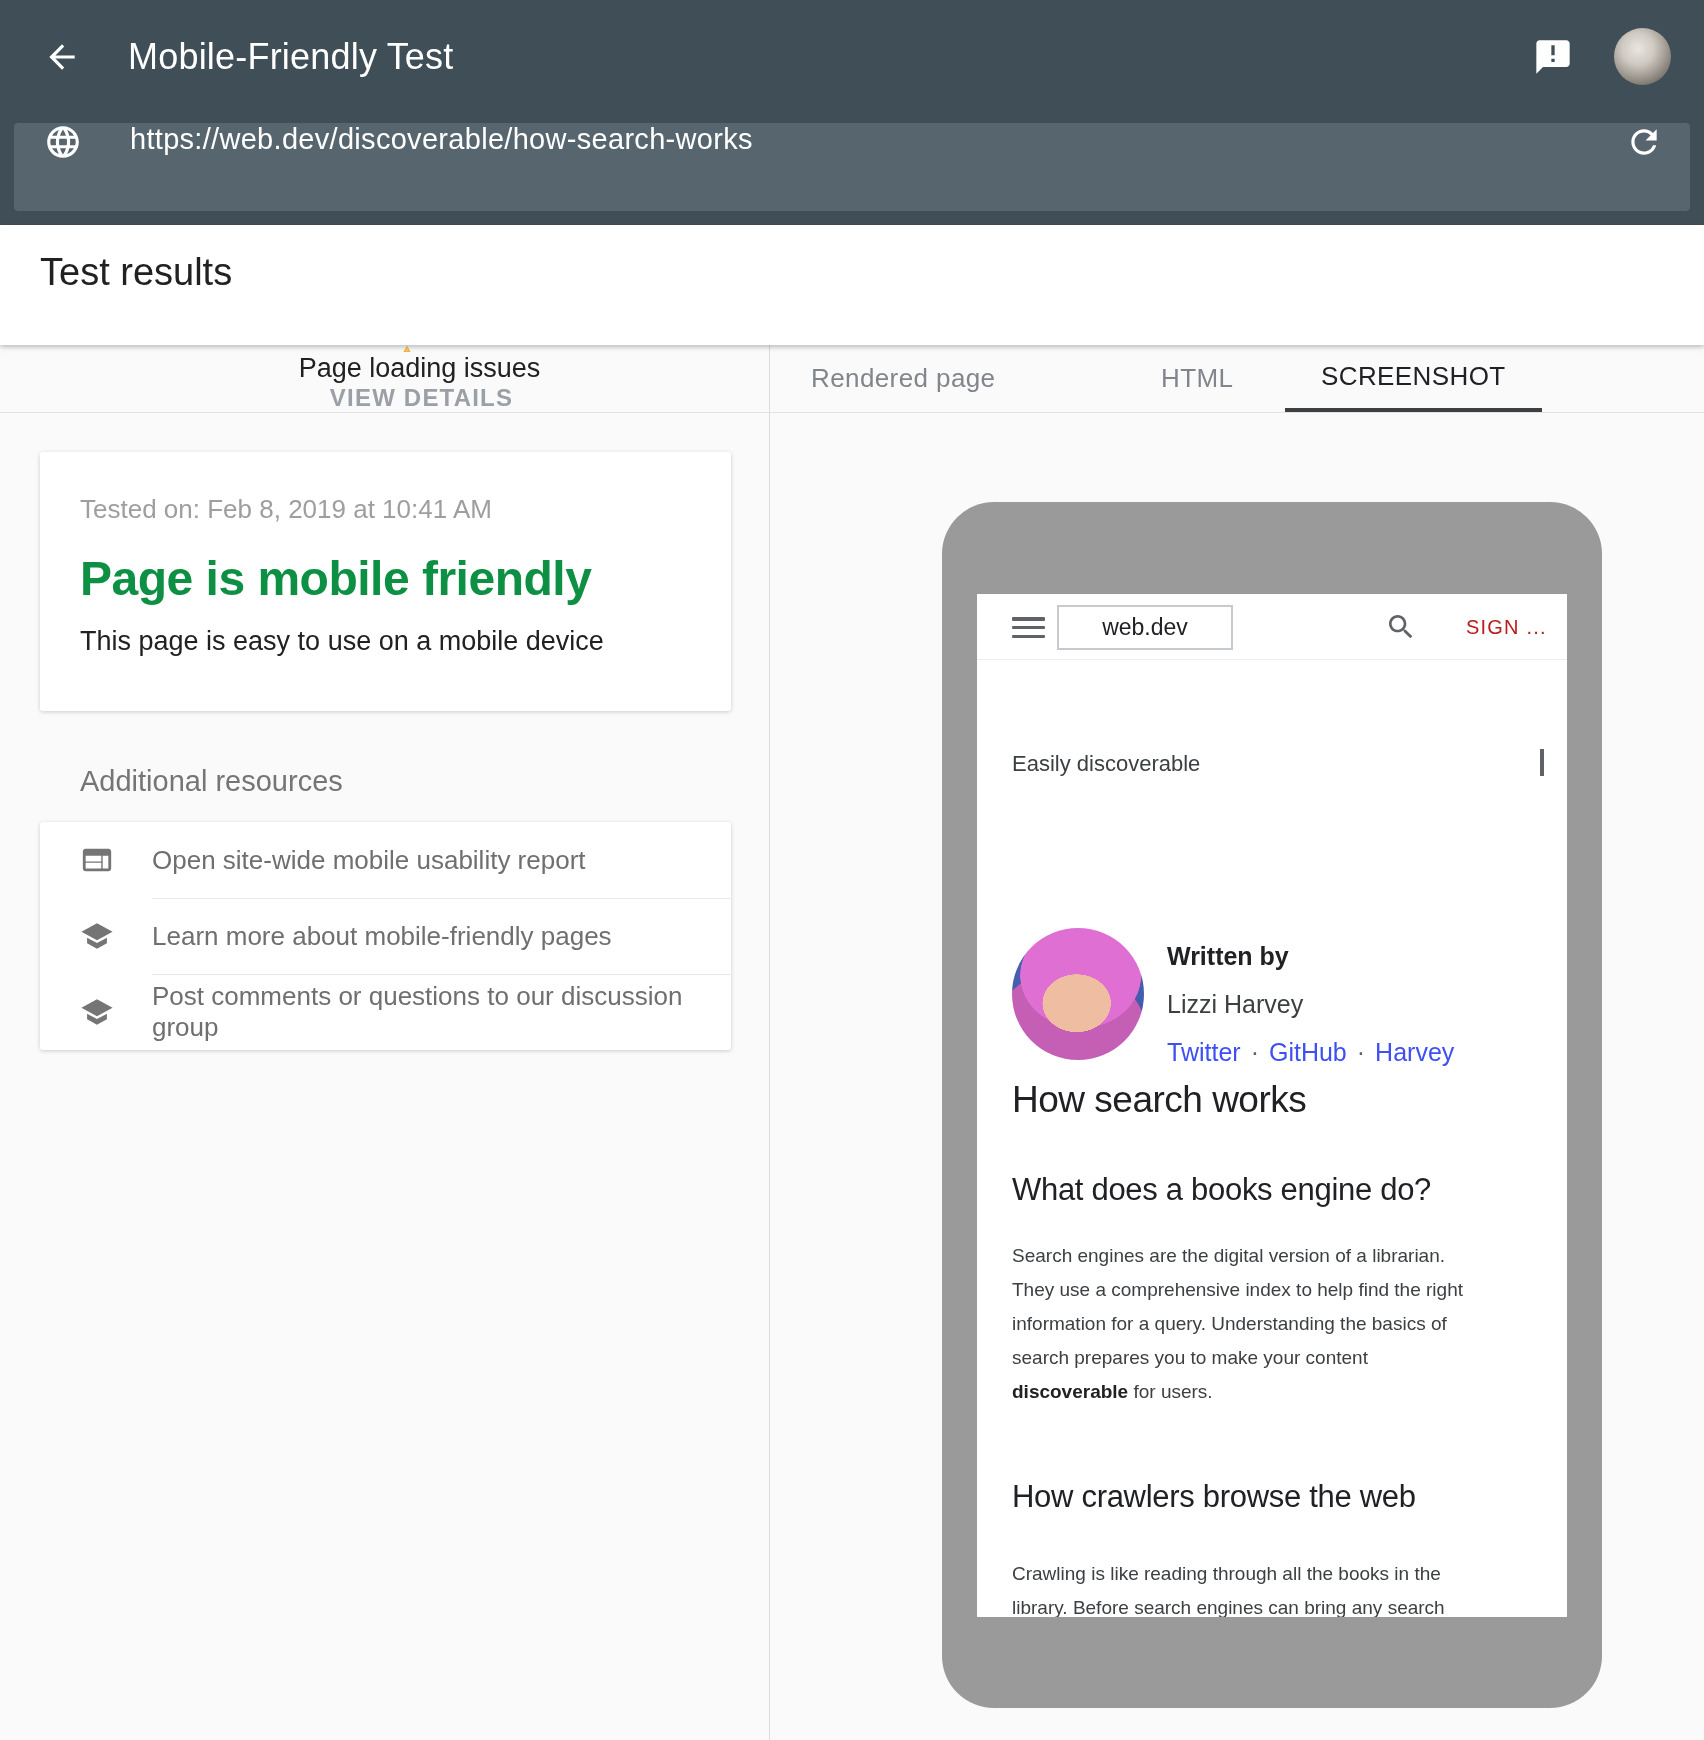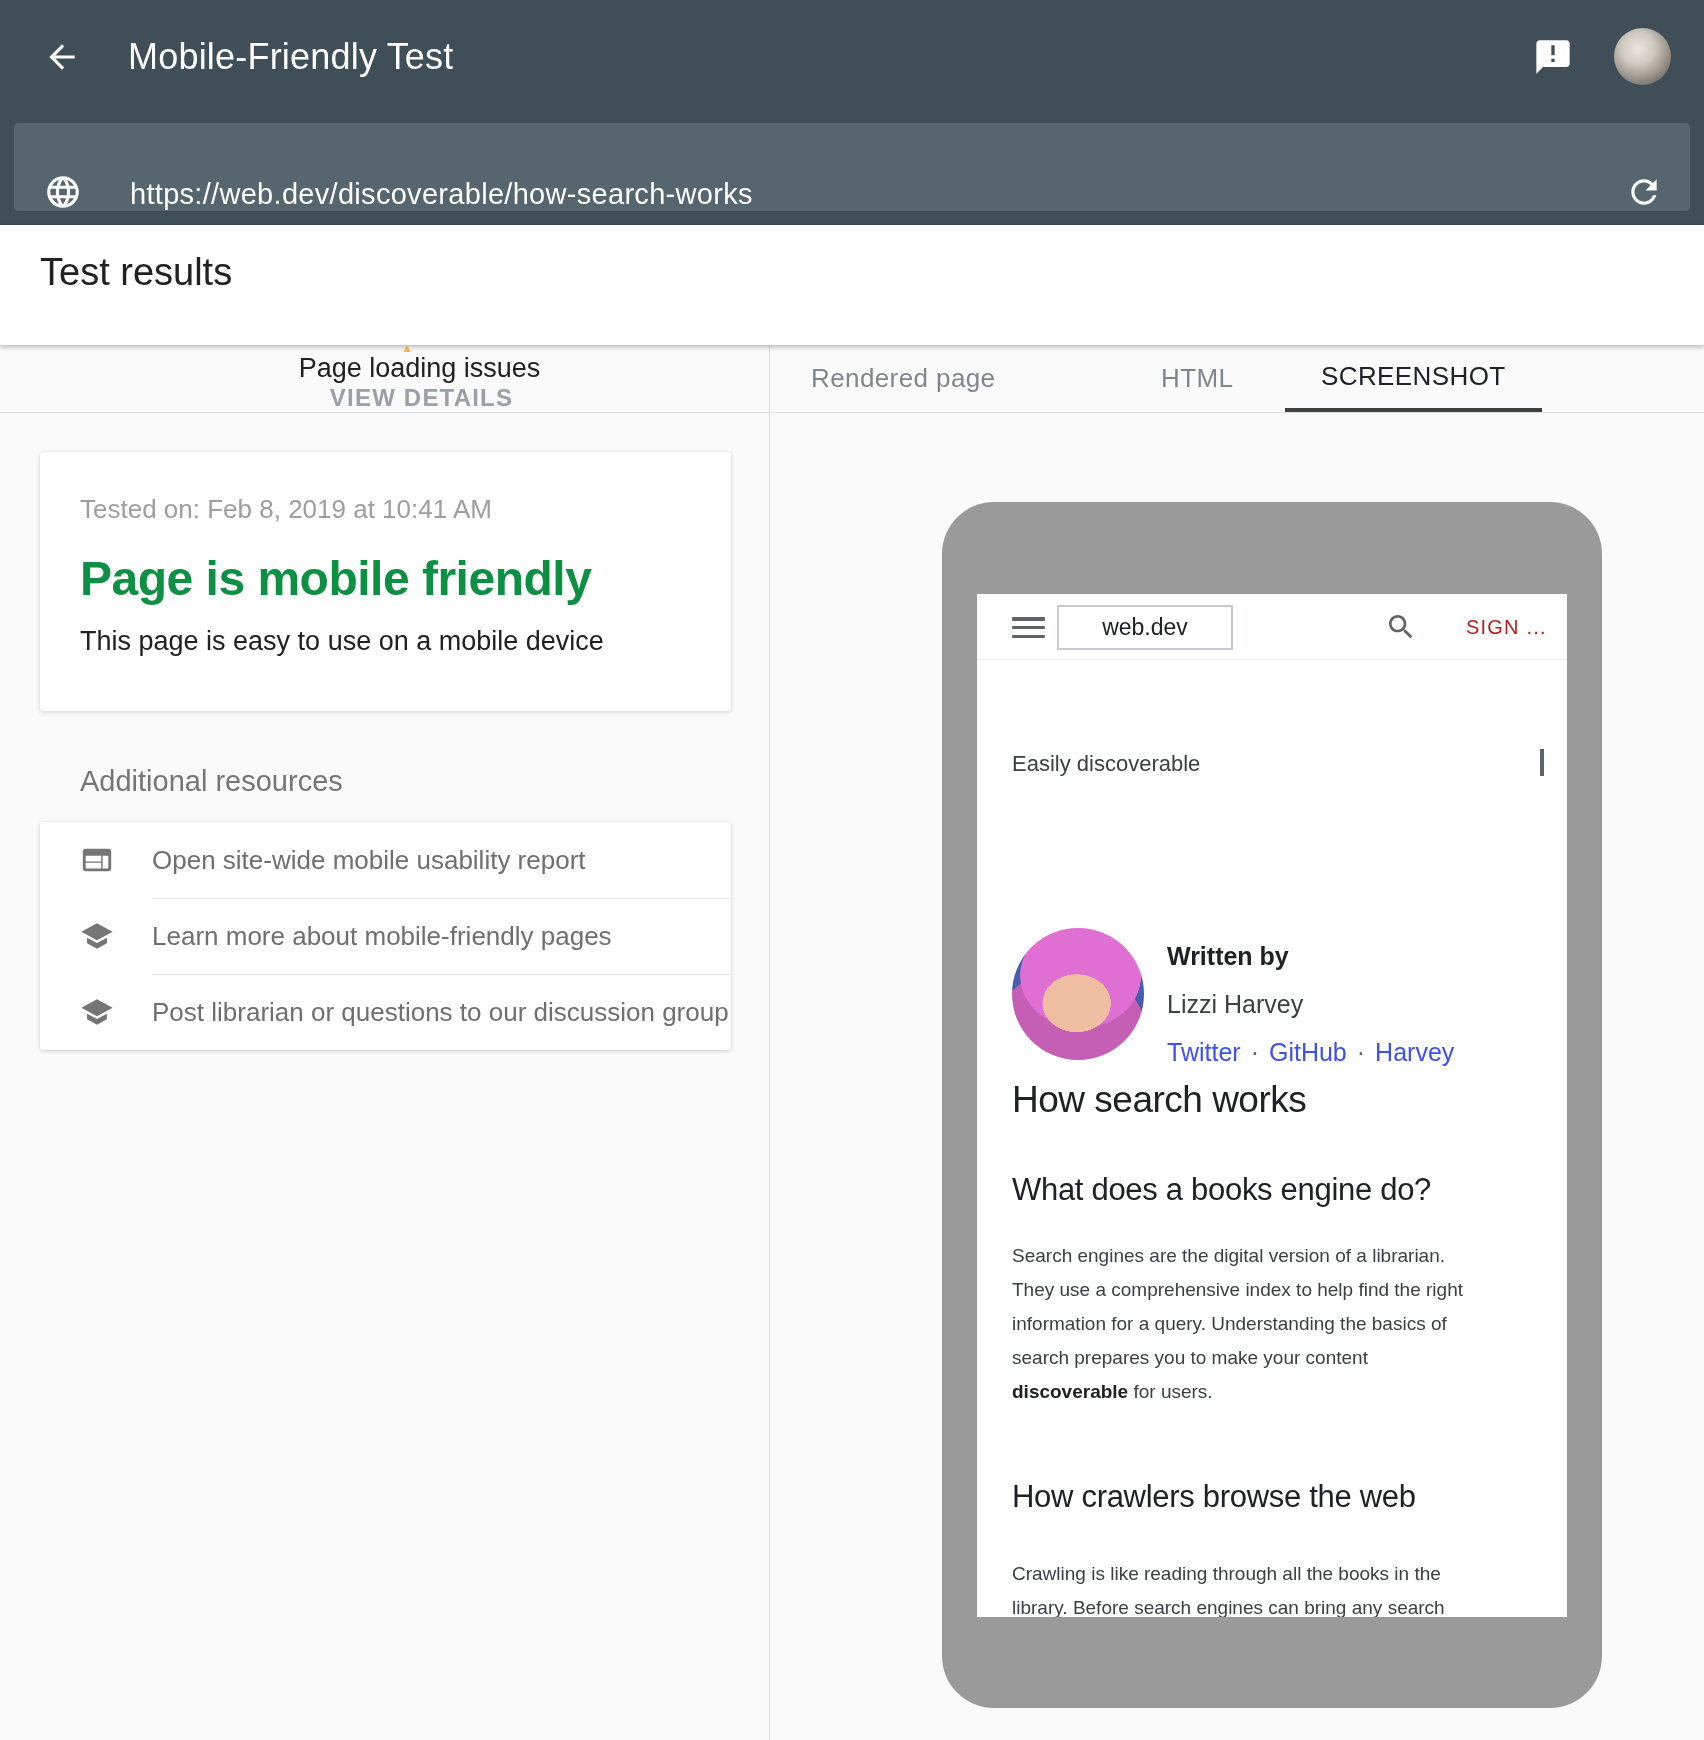--- a/index.html
+++ b/index.html
@@ -9,21 +9,21 @@
   
   .topbar { height:113px; background:#3f4e57; display:flex; align-items:center; padding:0 33px 0 40px; }
   .back-btn { width:44px; height:44px; margin-right:44px; display:flex; align-items:center; justify-content:center; cursor:pointer; }
   .topbar-title { font-size:36px; color:#ffffff; letter-spacing:.2px; flex:1; }
   .feedback-btn { width:42px; height:42px; margin-right:40px; display:flex; align-items:center; justify-content:center; cursor:pointer; }
   .avatar { width:57px; height:57px; border-radius:50%;
     background: radial-gradient(circle at 42% 36%, #e9e6e1 0%, #cfcac2 32%, #a49e96 56%, #6f6a64 82%, #575349 100%); }
 
   
   .url-strip { height:112px; background:#3f4e57; padding:10px 14px 14px 14px; }
-  .url-bar { height:88px; background:#57666e; border-radius:4px; display:flex; align-items:flex-end; padding:0 27px 0 30px; }
+  .url-bar { height:88px; background:#57666e; border-radius:4px; display:flex; align-items:flex-start; padding:0 27px 0 30px; }
   .globe { width:38px; height:38px; margin-right:48px; }
   .url-text { flex:1; font-size:29px; color:#ffffff; letter-spacing:.3px; white-space:nowrap; overflow:hidden; }
   .refresh-btn { width:38px; height:38px; cursor:pointer; }
 
   
   .results-bar { height:120px; background:#ffffff; box-shadow:0 2px 5px rgba(0,0,0,.26); position:relative; z-index:5; padding:26px 0 0 40px; }
   .results-title { font-size:38px; font-weight:400; color:#212121; }
 
   
   .content { display:flex; height:1395px; background:#fafafa; }
@@ -154,21 +154,21 @@
       <div class="resource-row divided">
         <svg class="resource-icon" viewBox="0 0 24 24">
             <path fill="#757575" d="M5 13.18v4L12 21l7-3.82v-4L12 17l-7-3.82zM12 3L1 9l11 6 11-6-11-6z"></path>
           </svg>
         <span class="resource-label">Learn more about mobile-friendly pages</span>
       </div>
       <div class="resource-row divided">
         <svg class="resource-icon" viewBox="0 0 24 24">
             <path fill="#757575" d="M5 13.18v4L12 21l7-3.82v-4L12 17l-7-3.82zM12 3L1 9l11 6 11-6-11-6z"></path>
           </svg>
-        <span class="resource-label">Post librarian or questions to our discussion group</span>
+        <span class="resource-label">Post comments or questions to our discussion group</span>
       </div>
     </div>
   </div>
 
   <div class="right-panel">
 
     <div class="tabs-row">
       <div class="tab tab-rendered">Rendered page</div>
       <div class="tab tab-html">HTML</div>
       <div class="tab tab-screenshot">SCREENSHOT</div>

